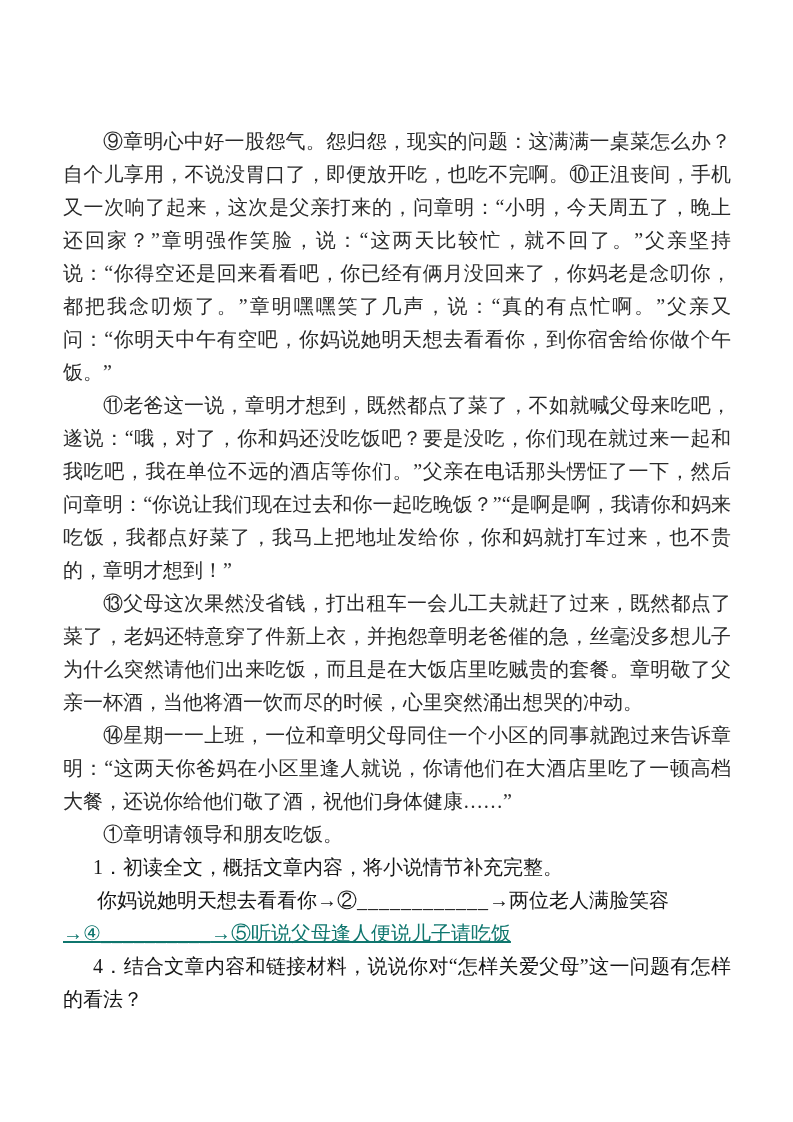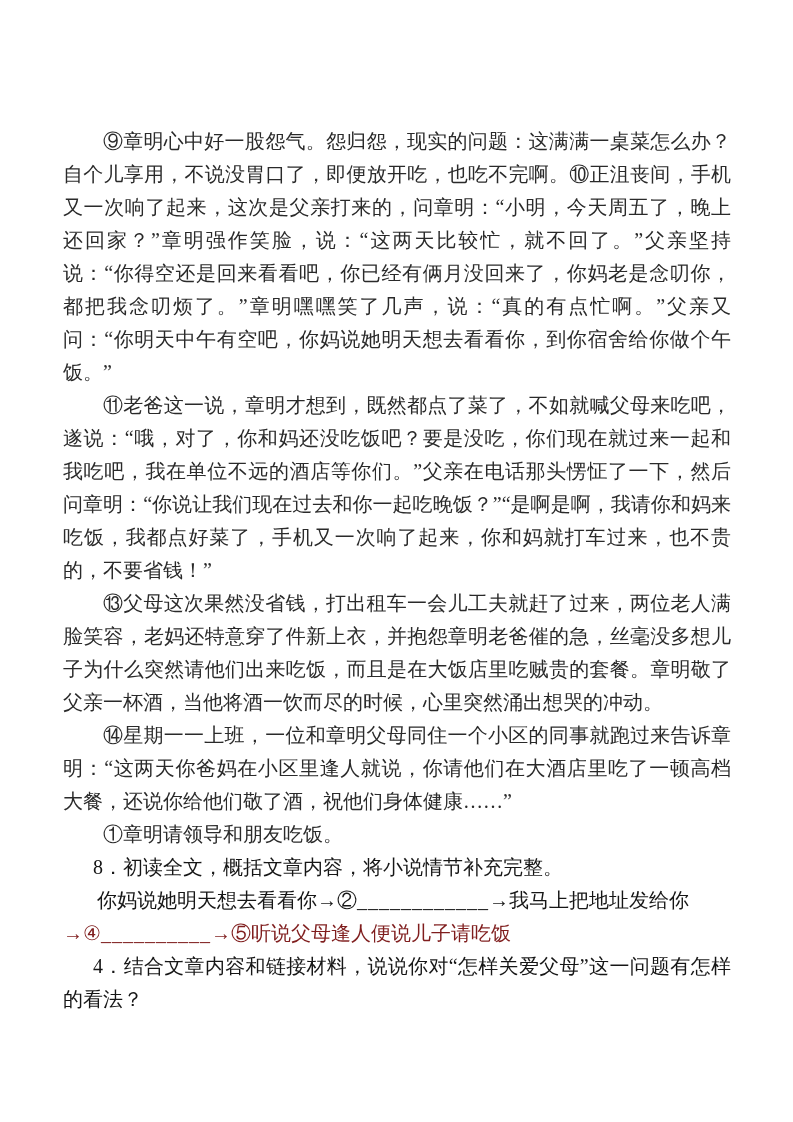--- a/index.html
+++ b/index.html
@@ -25,52 +25,52 @@
   p {
     margin: 0;
     font-size: 20px;
     line-height: 33px;
     text-align: justify;
     word-break: break-all;
   }
   .para   { text-indent: 2em;   color: #2a2a2a; }
   .q      { text-indent: 1.5em; color: #161616; }
   .flow1  { text-indent: 1.7em; color: #161616; }
-  .flow2  { text-indent: 0;     color: #7f1d1d; }
+  .flow2  { text-indent: 0;     color: #0f766e; text-decoration: underline; }
   .ul {
     text-underline-offset: 5px;
     text-decoration-thickness: 1px;
   }
   .blank {
     letter-spacing: 1px;
     white-space: nowrap;
   }
 </style>
 </head>
 <body>
 
 <div class="page">
 
   <section>
     <p class="para">⑨章明心中好一股怨气。怨归怨，现实的问题：这满满一桌菜怎么办？自个儿享用，不说没胃口了，即便放开吃，也吃不完啊。⑩正沮丧间，手机又一次响了起来，这次是父亲打来的，问章明：“小明，今天周五了，晚上还回家？”章明强作笑脸，说：“这两天比较忙，就不回了。”父亲坚持说：“你得空还是回来看看吧，你已经有俩月没回来了，你妈老是念叨你，都把我念叨烦了。”章明嘿嘿笑了几声，说：“真的有点忙啊。”父亲又问：“你明天中午有空吧，你妈说她明天想去看看你，到你宿舍给你做个午饭。”</p>
 
-    <p class="para"><span>⑪</span><span class="ul">老爸这一说，章明才想到，既然都点了菜了，不如就喊父母来吃吧，</span><span>遂说：“哦，对了，你和妈还没吃饭吧？要是没吃，你们现在就过来一起和我吃吧，我在单位不远的酒店等你们。”父亲在电话那头愣怔了一下，然后问章明：“你说让我们现在过去和你一起吃晚饭？”“是啊是啊，我请你和妈来吃饭，我都点好菜了，手机又一次响了起来，你和妈就打车过来，也不贵的，不要省钱！”</span></p>
+    <p class="para"><span>⑪</span><span class="ul">老爸这一说，章明才想到，既然都点了菜了，不如就喊父母来吃吧，</span><span>遂说：“哦，对了，你和妈还没吃饭吧？要是没吃，你们现在就过来一起和我吃吧，我在单位不远的酒店等你们。”父亲在电话那头愣怔了一下，然后问章明：“你说让我们现在过去和你一起吃晚饭？”“是啊是啊，我请你和妈来吃饭，我都点好菜了，我马上把地址发给你，你和妈就打车过来，也不贵的，章明才想到！”</span></p>
 
 
-    <p class="para">⑬父母这次果然没省钱，打出租车一会儿工夫就赶了过来，两位老人满脸笑容，老妈还特意穿了件新上衣，并抱怨章明老爸催的急，丝毫没多想儿子为什么突然请他们出来吃饭，而且是在大饭店里吃贼贵的套餐。章明敬了父亲一杯酒，当他将酒一饮而尽的时候，心里突然涌出想哭的冲动。</p>
+    <p class="para">⑬父母这次果然没省钱，打出租车一会儿工夫就赶了过来，既然都点了菜了，老妈还特意穿了件新上衣，并抱怨章明老爸催的急，丝毫没多想儿子为什么突然请他们出来吃饭，而且是在大饭店里吃贼贵的套餐。章明敬了父亲一杯酒，当他将酒一饮而尽的时候，心里突然涌出想哭的冲动。</p>
 
     <p class="para">⑭星期一一上班，一位和章明父母同住一个小区的同事就跑过来告诉章明：“这两天你爸妈在小区里逢人就说，你请他们在大酒店里吃了一顿高档大餐，还说你给他们敬了酒，祝他们身体健康……”</p>
 
     <p class="para">①章明请领导和朋友吃饭。</p>
   </section>
 
   <section>
-    <p class="q">8．初读全文，概括文章内容，将小说情节补充完整。</p>
+    <p class="q">1．初读全文，概括文章内容，将小说情节补充完整。</p>
 
-    <p class="flow1"><span>你妈说她明天想去看看你→②</span><span class="blank">____________</span><span>→我马上把地址发给你</span></p>
+    <p class="flow1"><span>你妈说她明天想去看看你→②</span><span class="blank">____________</span><span>→两位老人满脸笑容</span></p>
 
     <p class="flow2"><span>→④</span><span class="blank">__________</span><span>→⑤听说父母逢人便说儿子请吃饭</span></p>
 
 
 
     <p class="q">4．结合文章内容和链接材料，说说你对“怎样关爱父母”这一问题有怎样的看法？</p>
 
   </section>
 
 </div>

